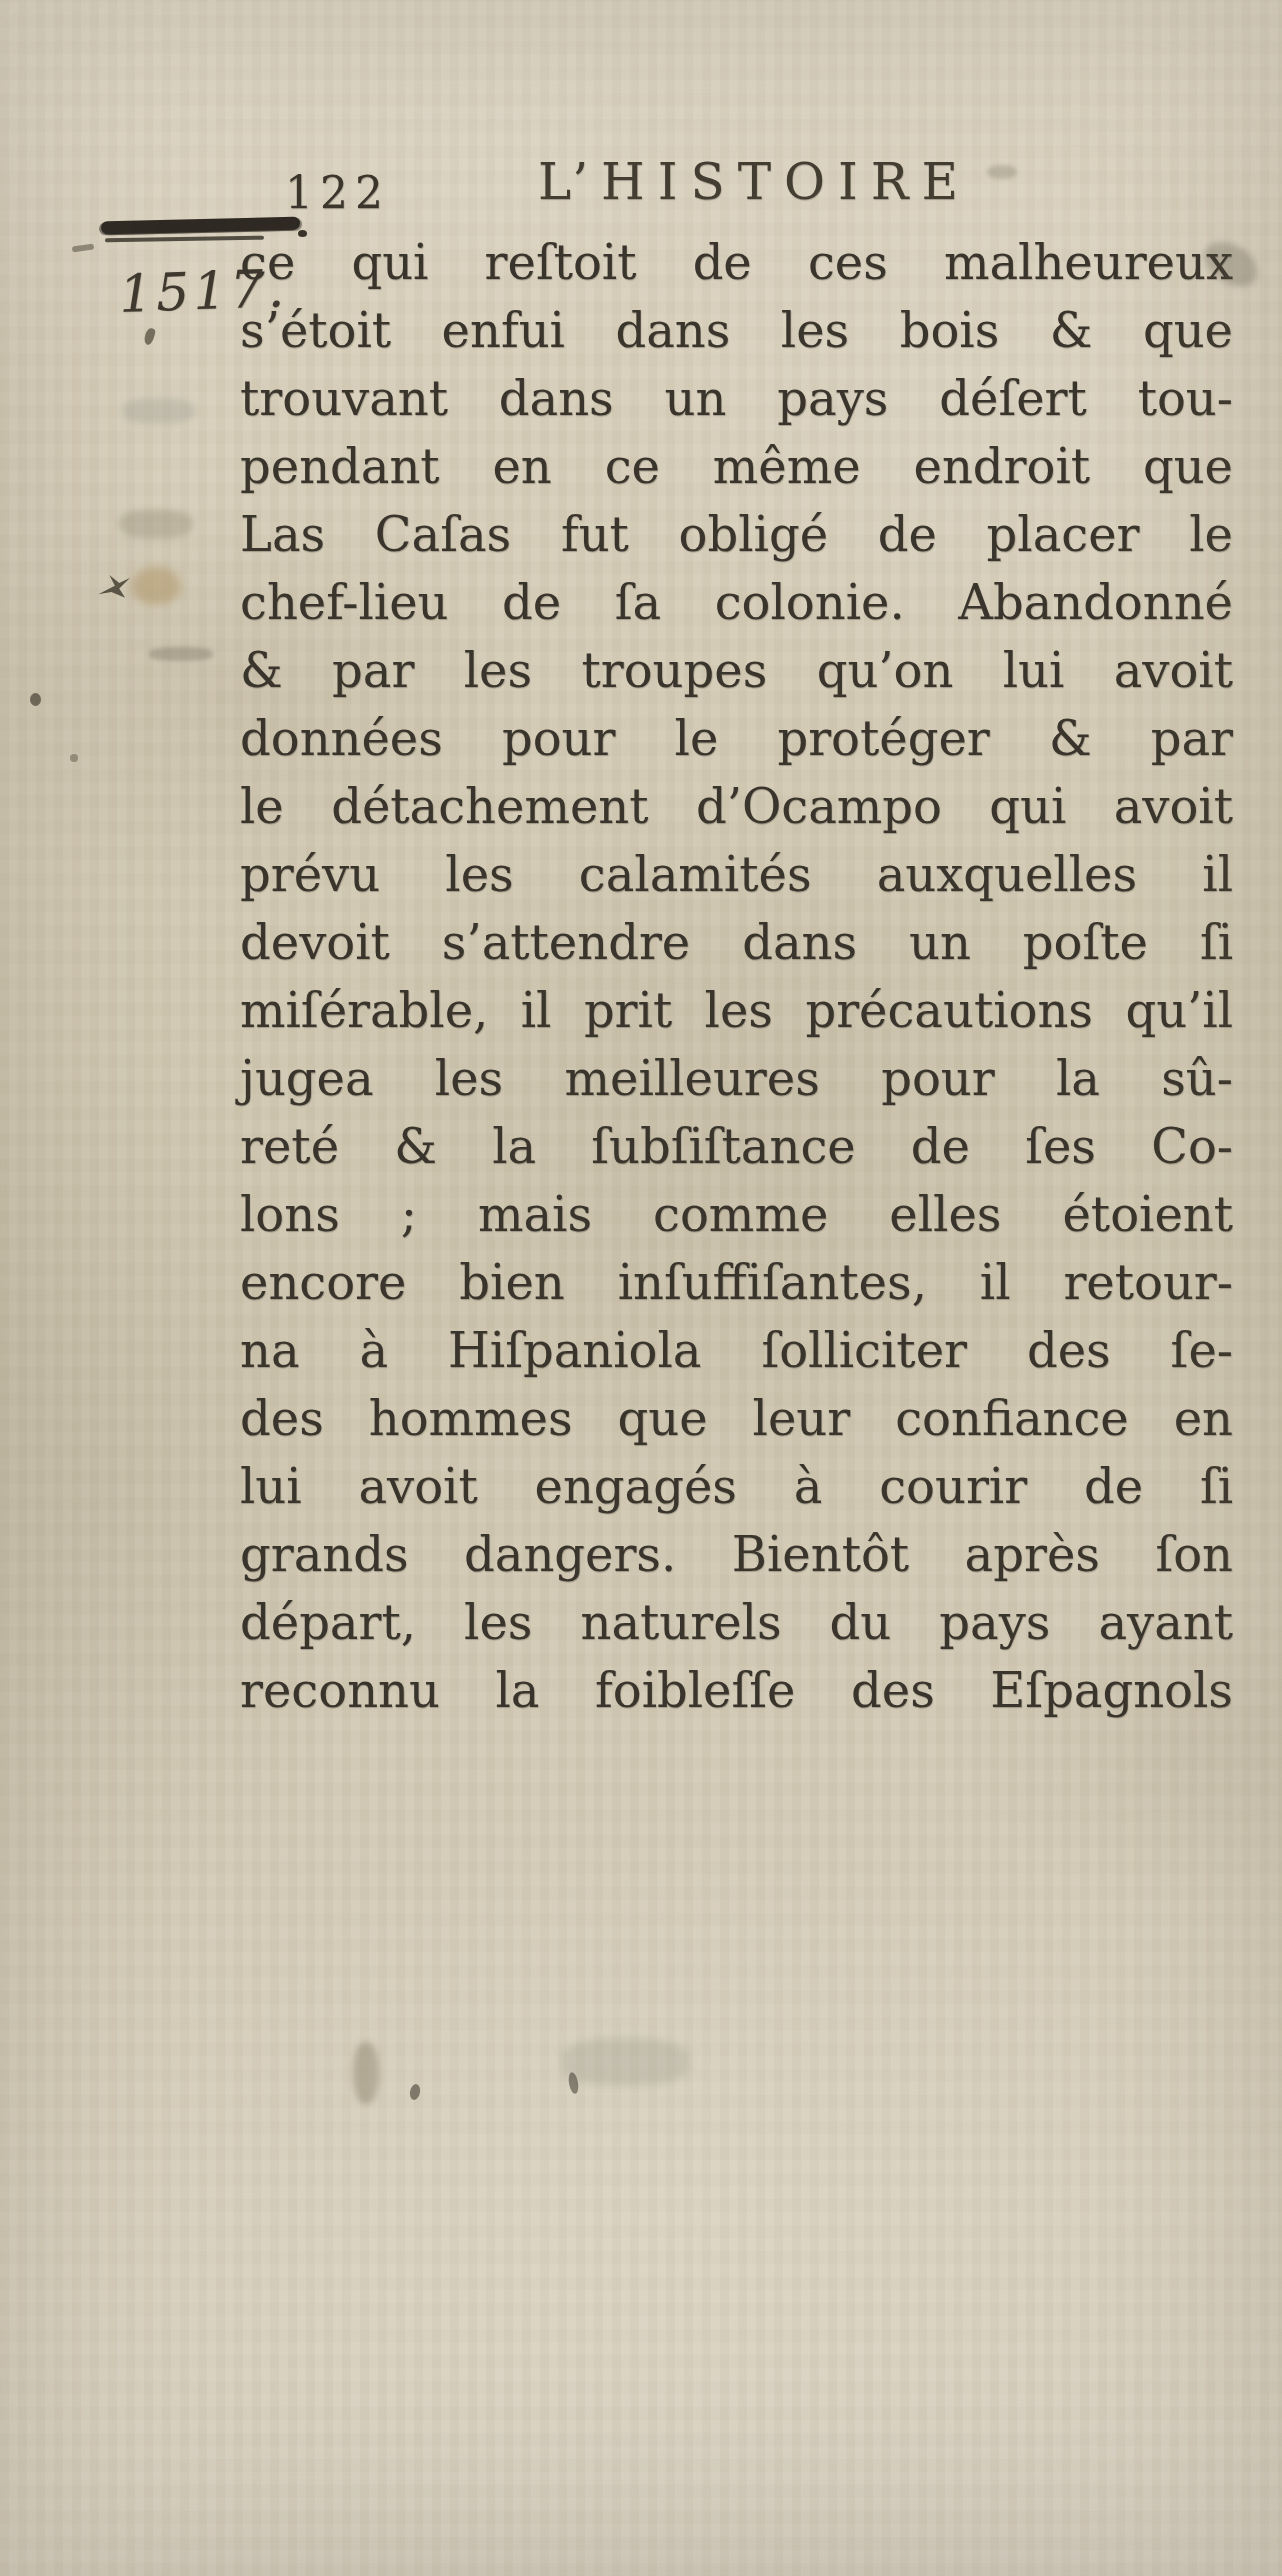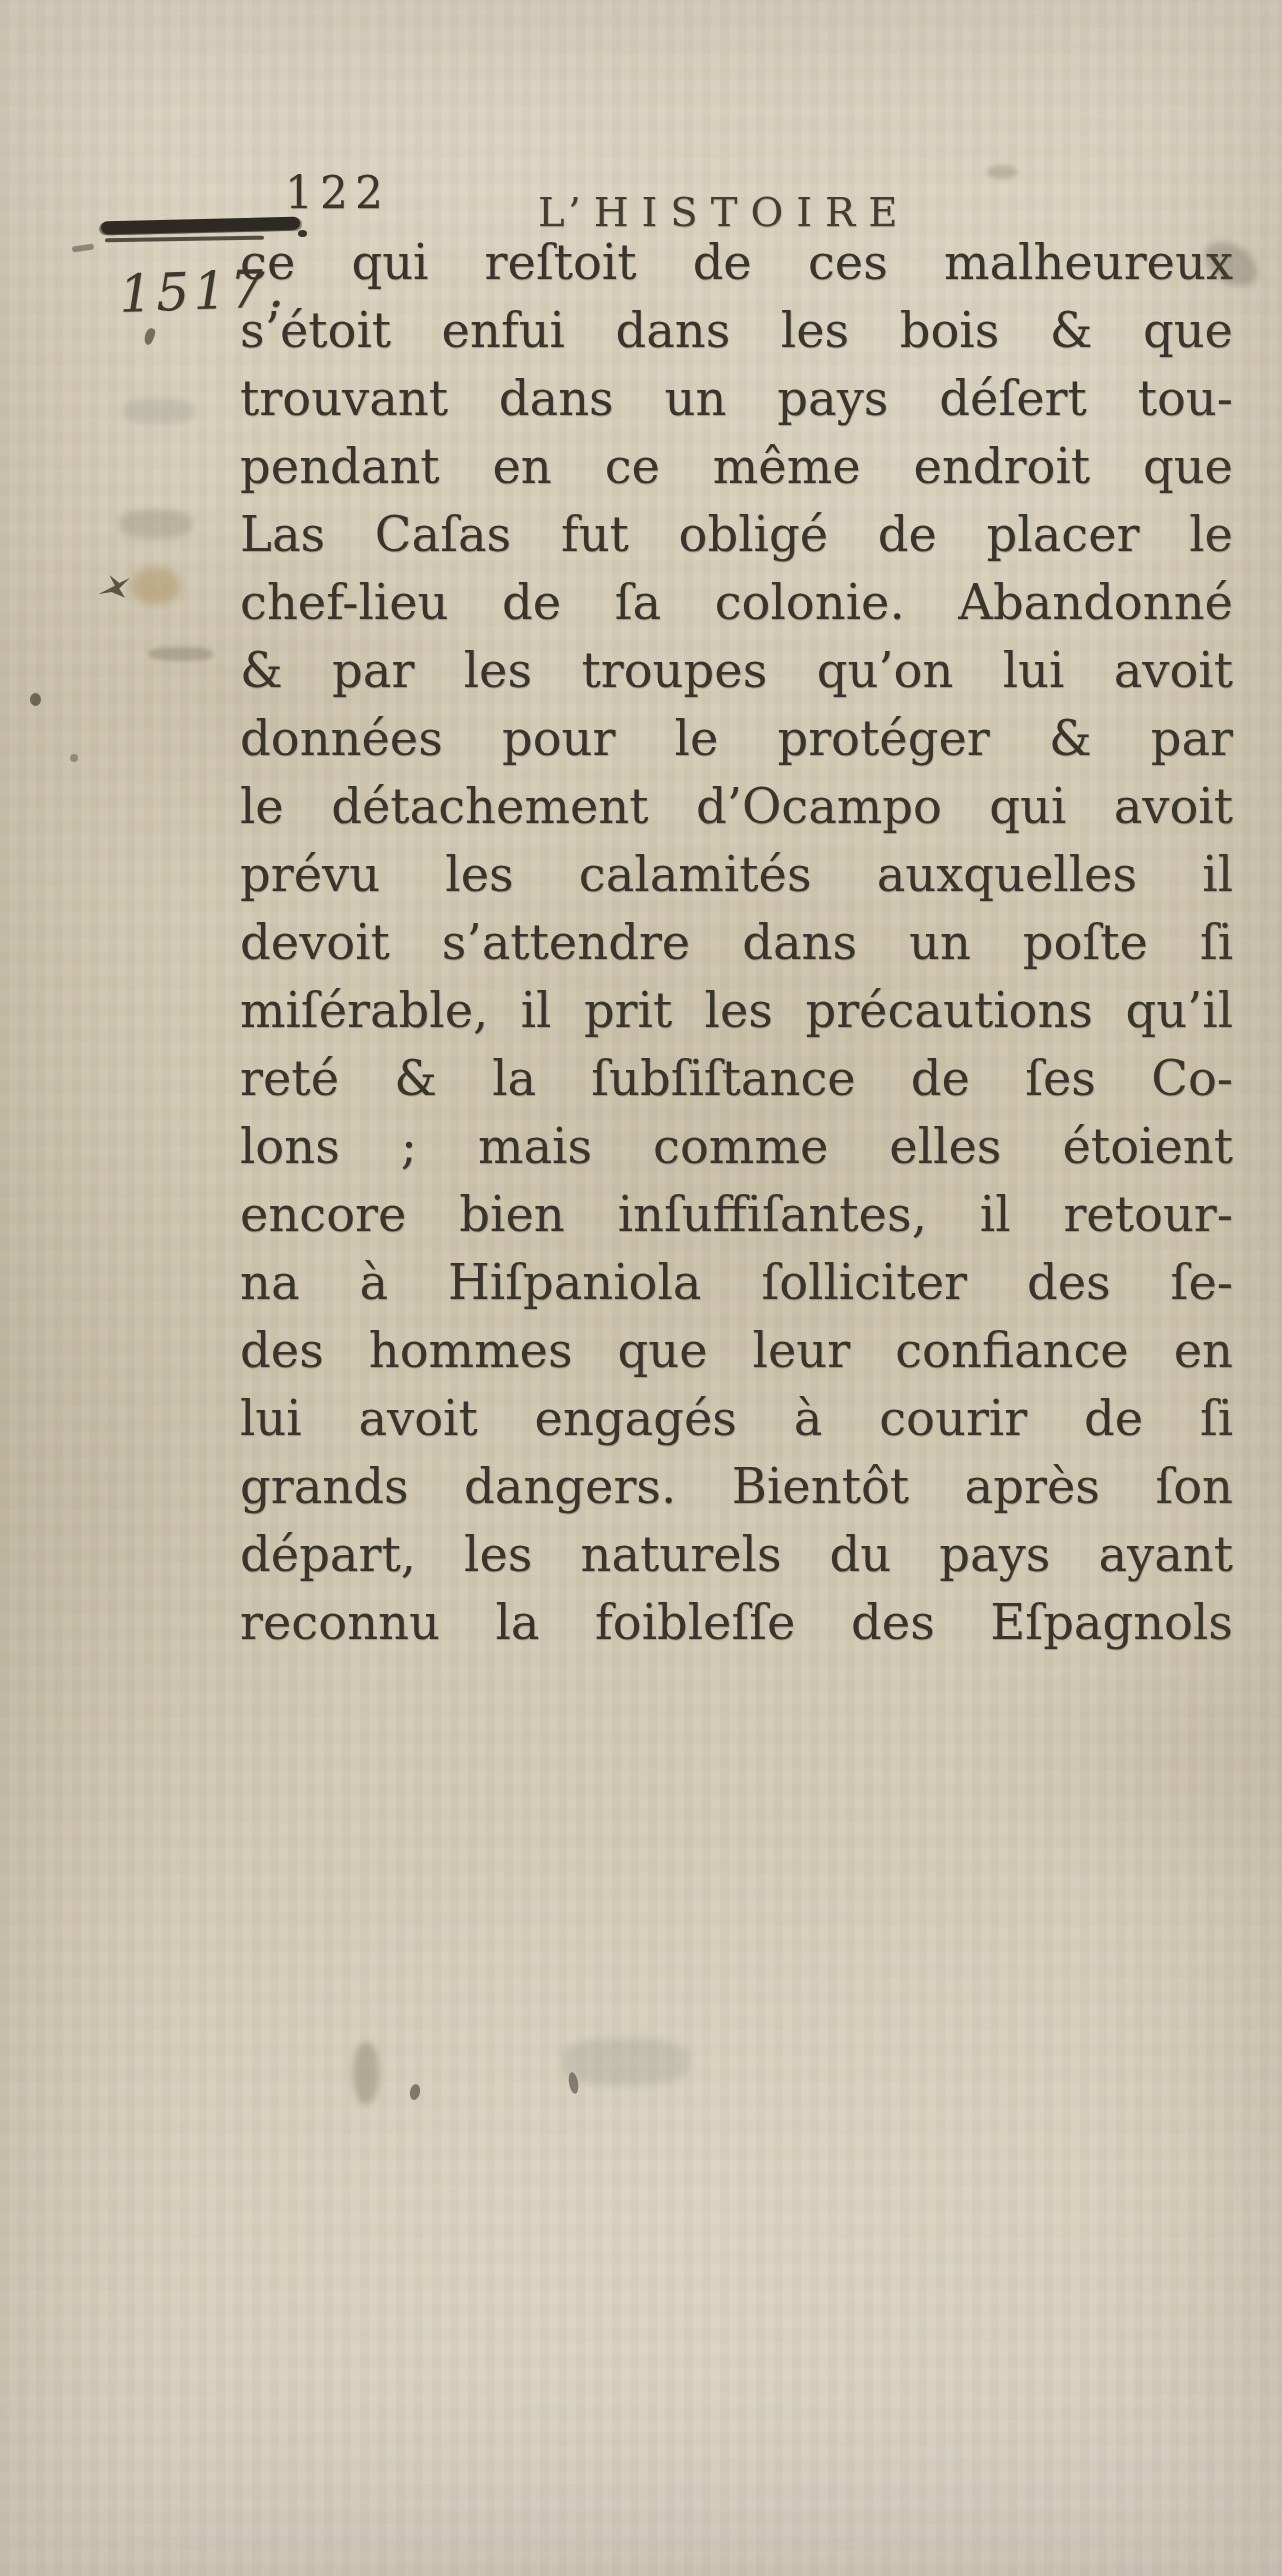--- a/index.html
+++ b/index.html
@@ -39,23 +39,22 @@
 
   
   .running-head { position:absolute; top:157px; left:0; width:100%; color:#3e382d; }
   .pagenum {
     position:absolute; left:285px; top:10px;
     font-size:44px; letter-spacing:7px; color:#3b352b;
     text-shadow:0.5px 0.5px 1px rgba(59,53,43,0.4);
   }
   .title {
     position:absolute; left:538px; top:-4px;
-    font-size:40px; letter-spacing:13px; color:#433d32;
+    font-size:50px; letter-spacing:13px; color:#433d32;
     text-shadow:0.5px 0.5px 1px rgba(59,53,43,0.35);
-    margin-top:36px;
   }
 
   
   .margin-rule { position:absolute; left:101px; top:219px; width:199px; }
   .rule-thick {
     height:13px; background:#2e2a23; border-radius:7px;
     transform:rotate(-1.4deg);
     box-shadow:2px 1px 1px rgba(46,42,35,0.5), -2px 1px 0 rgba(46,42,35,0.55);
   }
   .rule-thin {
@@ -121,20 +120,21 @@
       <div class="body-line">trouvant dans un pays déſert tou-</div>
       <div class="body-line">pendant en ce même endroit que</div>
       <div class="body-line">Las Caſas fut obligé de placer le</div>
       <div class="body-line">chef-lieu de ſa colonie. Abandonné</div>
       <div class="body-line">&amp; par les troupes qu’on lui avoit</div>
       <div class="body-line">données pour le protéger &amp; par</div>
       <div class="body-line">le détachement d’Ocampo qui avoit</div>
       <div class="body-line">prévu les calamités auxquelles il</div>
       <div class="body-line">devoit s’attendre dans un poſte ſi</div>
       <div class="body-line">miſérable, il prit les précautions qu’il</div>
+      <div class="body-line">jugea les meilleures pour la sû-</div>
       <div class="body-line">reté &amp; la ſubſiſtance de ſes Co-</div>
       <div class="body-line">lons ; mais comme elles étoient</div>
       <div class="body-line">encore bien inſuffiſantes, il retour-</div>
       <div class="body-line">na à Hiſpaniola ſolliciter des ſe-</div>
       <div class="body-line">des hommes que leur confiance en</div>
       <div class="body-line">lui avoit engagés à courir de ſi</div>
       <div class="body-line">grands dangers. Bientôt après ſon</div>
       <div class="body-line">départ, les naturels du pays ayant</div>
       <div class="body-line">reconnu la foibleſſe des Eſpagnols</div>
     </main>

